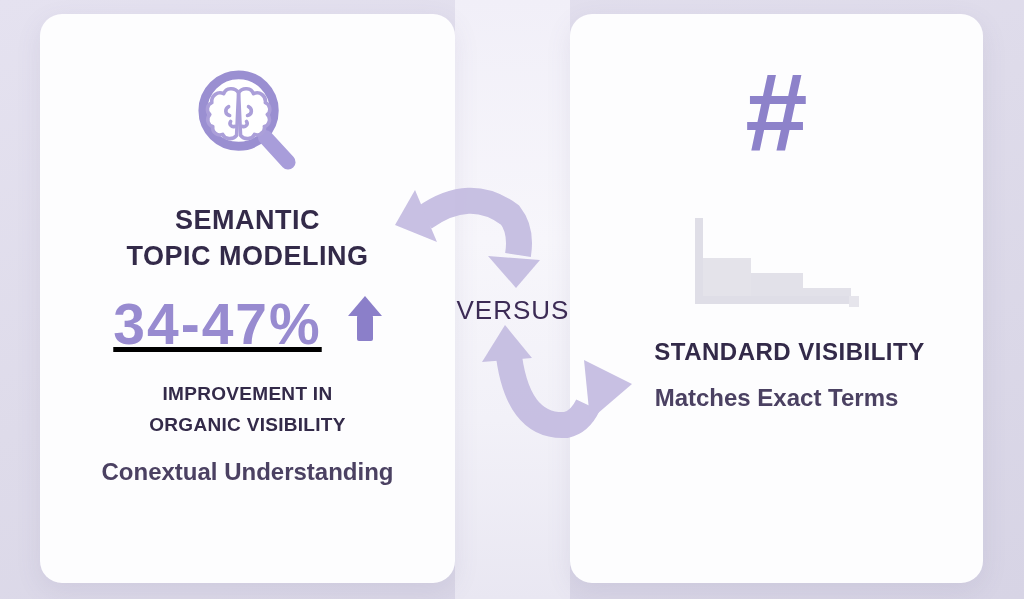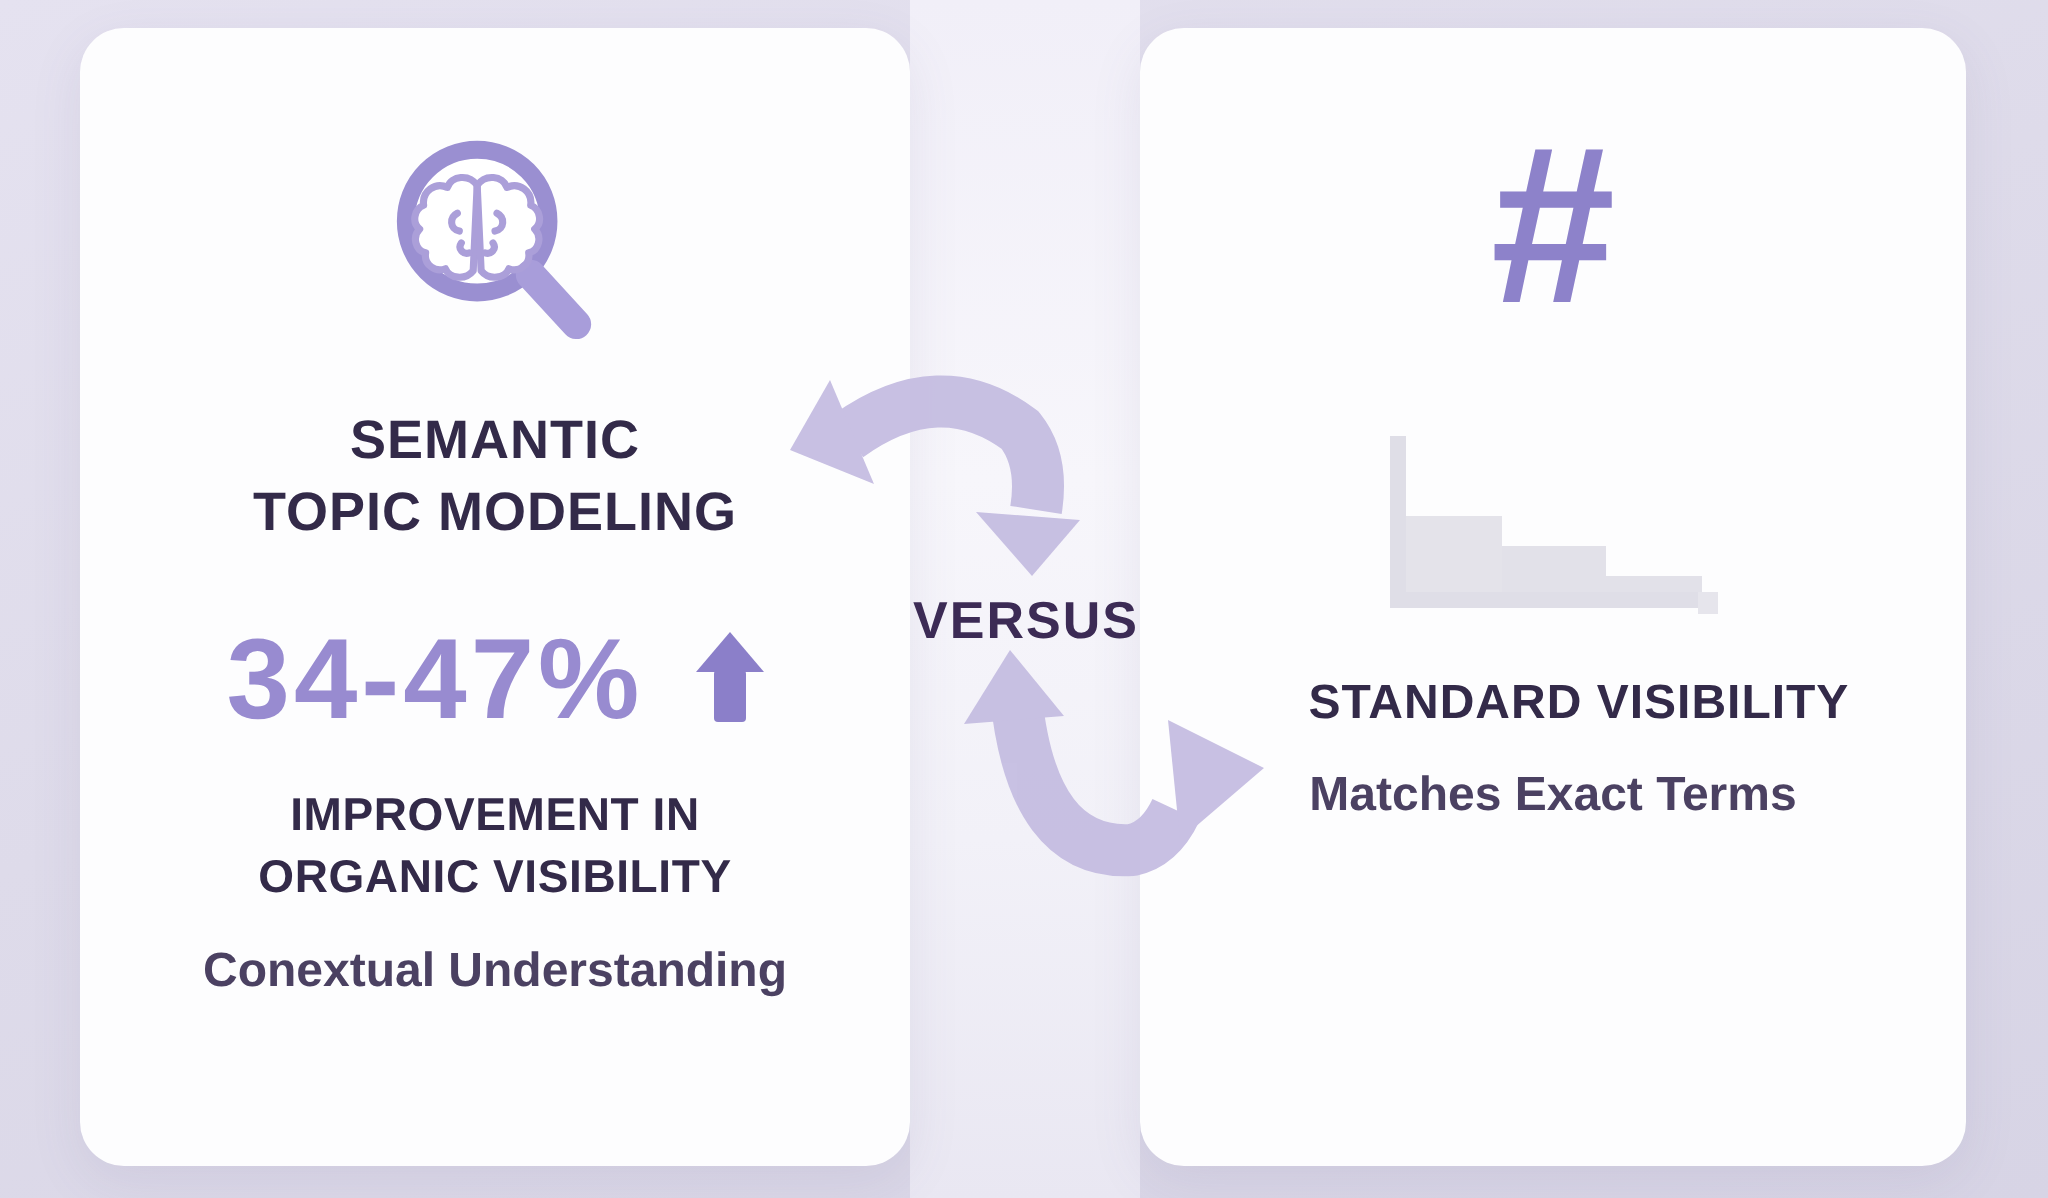--- a/index.html
+++ b/index.html
@@ -29,53 +29,54 @@
     letter-spacing: 0;
   }
 
   .card-title {
     margin-top: 26px; text-align: center;
     font-size: 27px; font-weight: 700; line-height: 36px;
     letter-spacing: 0.5px; color: #332a49;
   }
 
   .stat-row {
-    margin-top: 34px; display: flex; align-items: center; gap: 26px;
+    margin-top: 20px; display: flex; align-items: flex-start; gap: 26px;
     height: 64px;
+    text-decoration: underline;
   }
   .stat-value {
     font-size: 57px; font-weight: 700; color: #988bd0;
     letter-spacing: 2px; line-height: 60px;
   }
   .up-arrow { margin-top: 2px; }
 
   .stat-label {
     margin-top: 20px; text-align: center;
-    font-size: 23px; font-weight: 700; line-height: 31px;
+    font-size: 19px; font-weight: 700; line-height: 31px;
     letter-spacing: 0.3px; color: #332a49;
   }
   .caption {
     margin-top: 18px; text-align: center;
     font-size: 24px; font-weight: 700; color: #4b4162;
   }
 
   .chart-wrap { margin-top: 40px; height: 92px; display: flex; align-items: center; justify-content: center; }
   .right-label {
     margin-top: 30px; text-align: center;
     font-size: 24px; font-weight: 700; letter-spacing: 0.5px; color: #332a49; margin-left: 26px;
   }
 
   .arrows-overlay {
     position: absolute; left: 380px; top: 175px; width: 300px; height: 280px;
     pointer-events: none; z-index: 5;
   }
   .versus {
     position: absolute; left: 448px; top: 295px; width: 130px;
     text-align: center; z-index: 6;
-    font-size: 26px; font-weight: 700; letter-spacing: 1px; color: #3c2b55;
+    font-size: 26px; font-weight: 400; letter-spacing: 1px; color: #3c2b55;
   }
 </style>
 </head>
 <body>
 
 <div class="mid-strip"></div>
 
 <div class="card left">
   <div class="icon-wrap">
     <svg width="114" height="114" viewBox="0 0 115 115">

